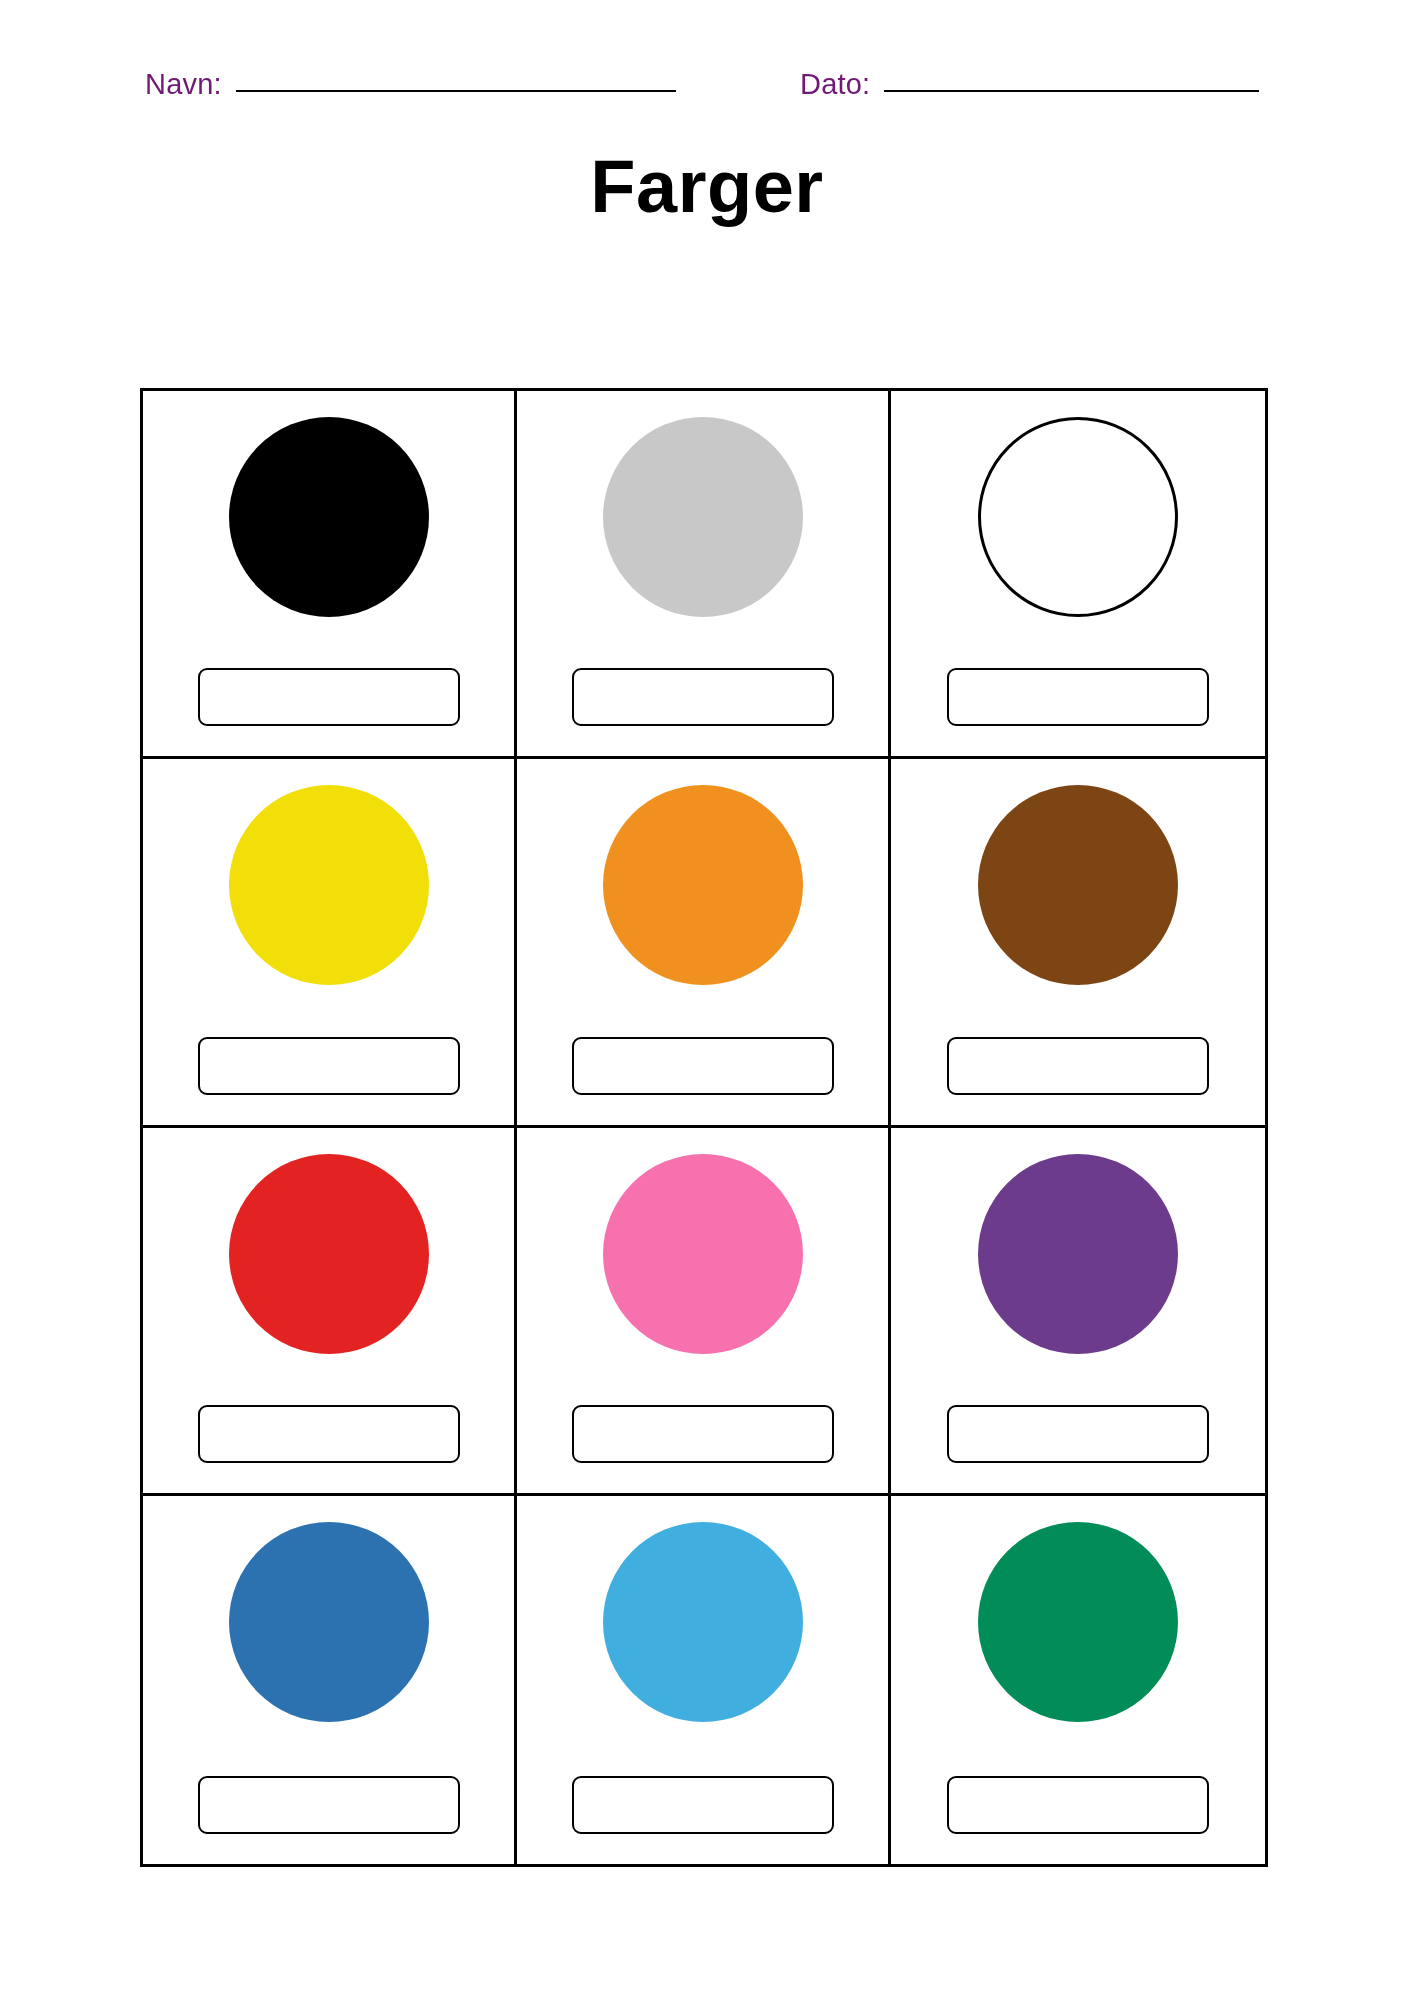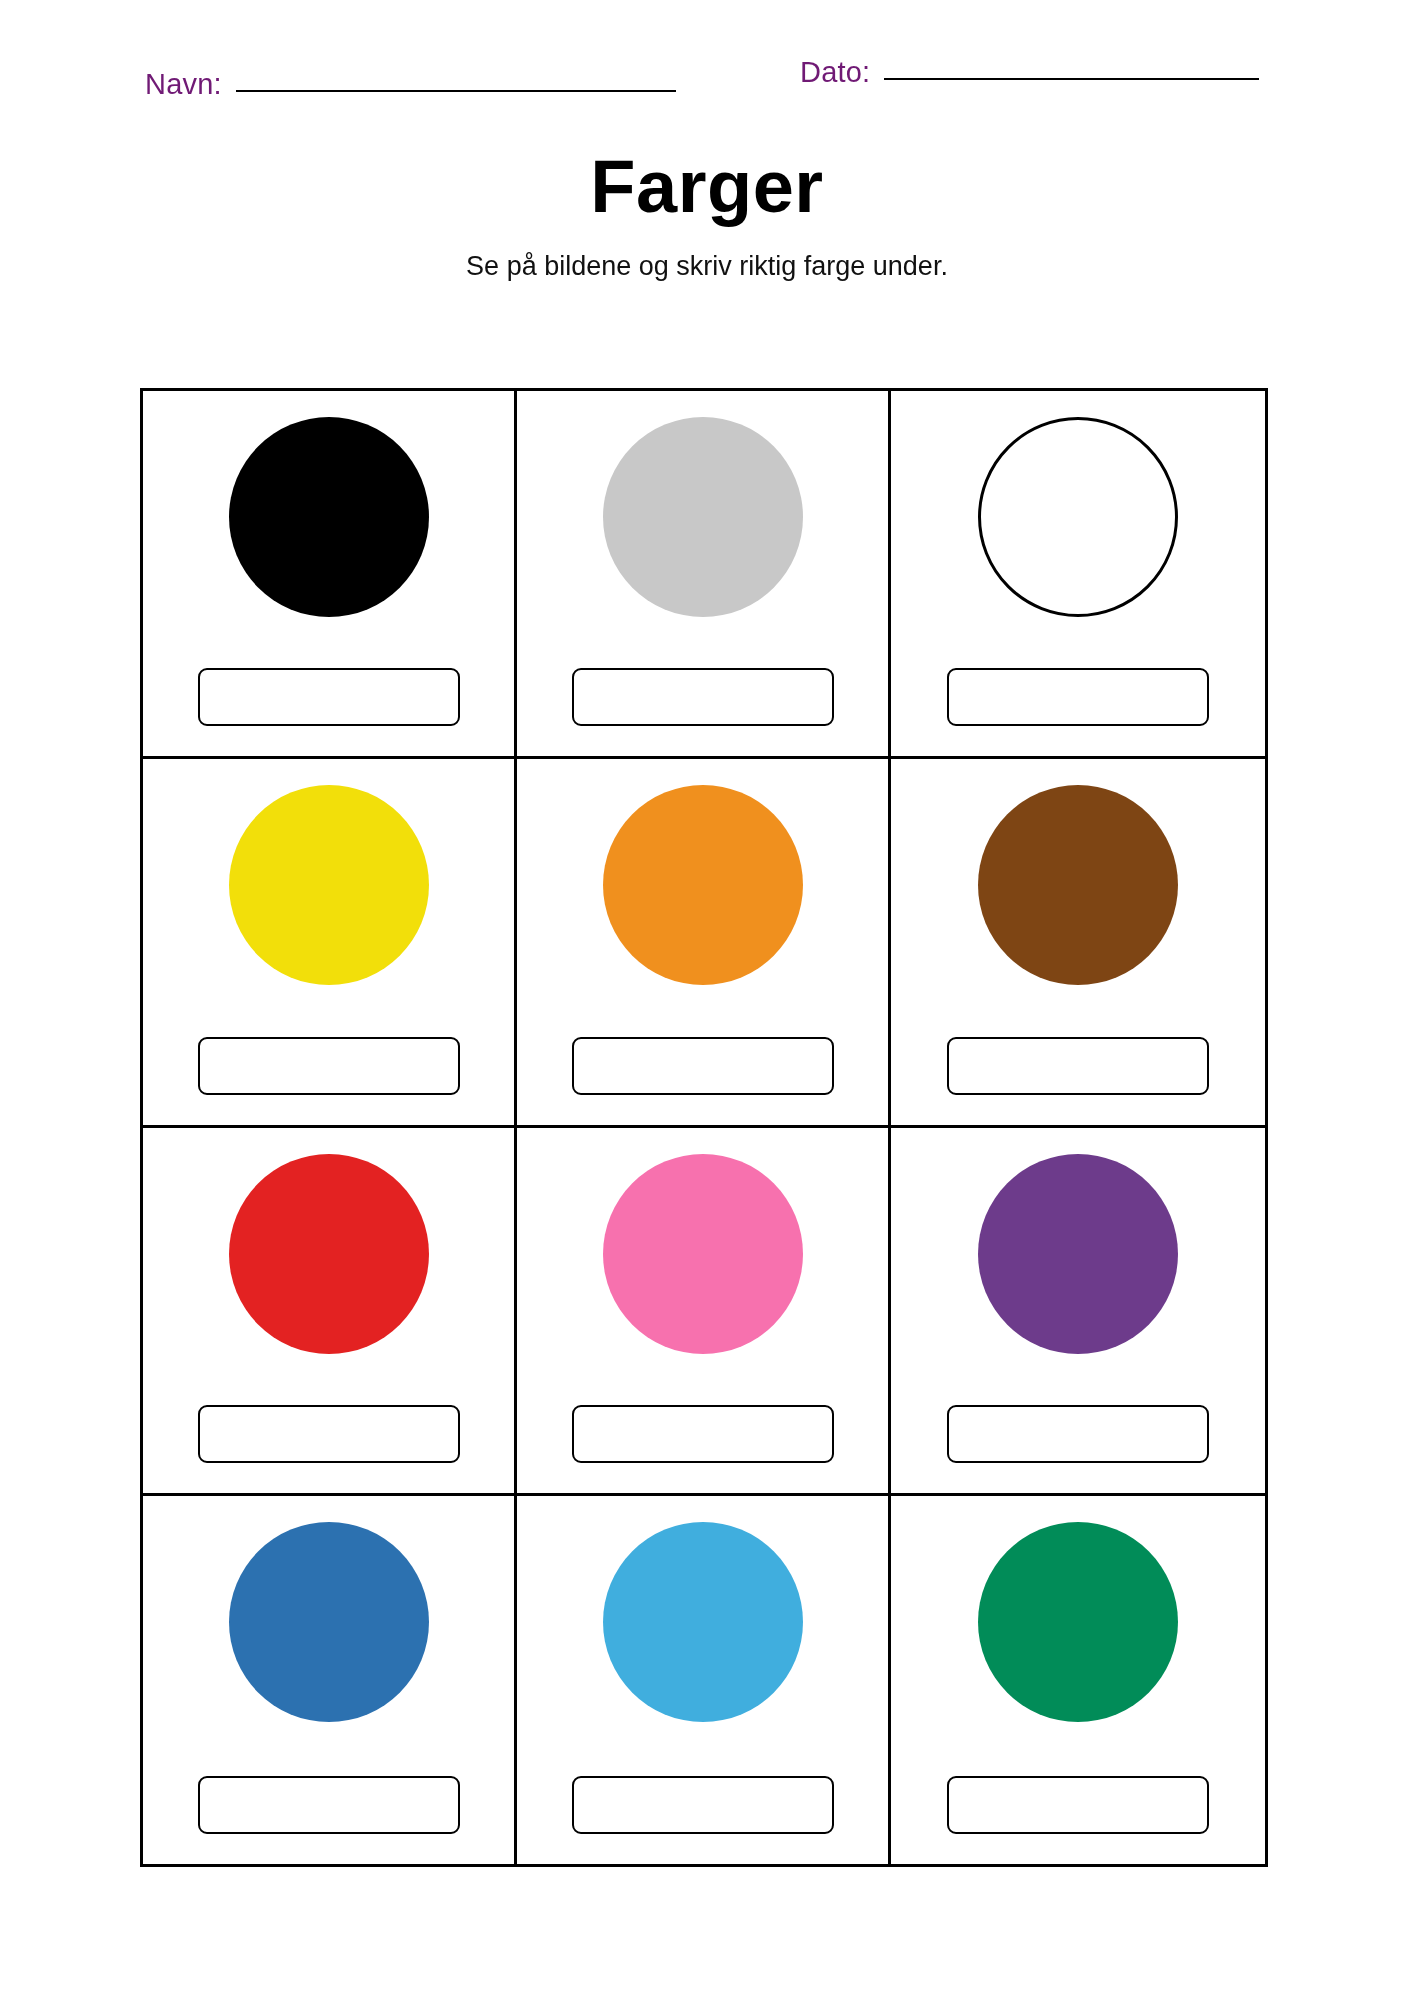--- a/index.html
+++ b/index.html
@@ -39,21 +39,21 @@
   .field-rule {
     display: inline-block;
     height: 0;
     border-bottom: 2.4px solid #000000;
     margin-left: 14px;
     position: relative;
     top: -2px;
   }
   .field-navn { left: 145px; top: 68px; }
   .field-navn .field-rule { width: 440px; }
-  .field-dato { left: 800px; top: 56px; }
+  .field-dato { left: 800px; top: 68px; }
   .field-dato .field-rule { width: 375px; }
 
   
   .title-block {
     position: absolute;
     left: 0;
     top: 150px;
     width: 1414px;
     text-align: center;
   }
@@ -134,21 +134,20 @@
     <span class="field-rule"></span>
   </div>
   <div class="field field-dato">
     <span class="field-label">Dato:</span>
     <span class="field-rule"></span>
   </div>
 </div>
 
 <div class="title-block">
   <h1 class="worksheet-title">Farger</h1>
-  <p class="worksheet-subtitle">Se på bildene og skriv riktig farge under.</p>
 </div>
 
 <div class="color-grid">
     <div class="grid-cell">
       <div class="color-swatch" style="background-color: rgb(0, 0, 0);"></div>
       <div class="answer-box"></div>
     </div>
     <div class="grid-cell">
       <div class="color-swatch" style="background-color: rgb(200, 200, 200);"></div>
       <div class="answer-box"></div>

